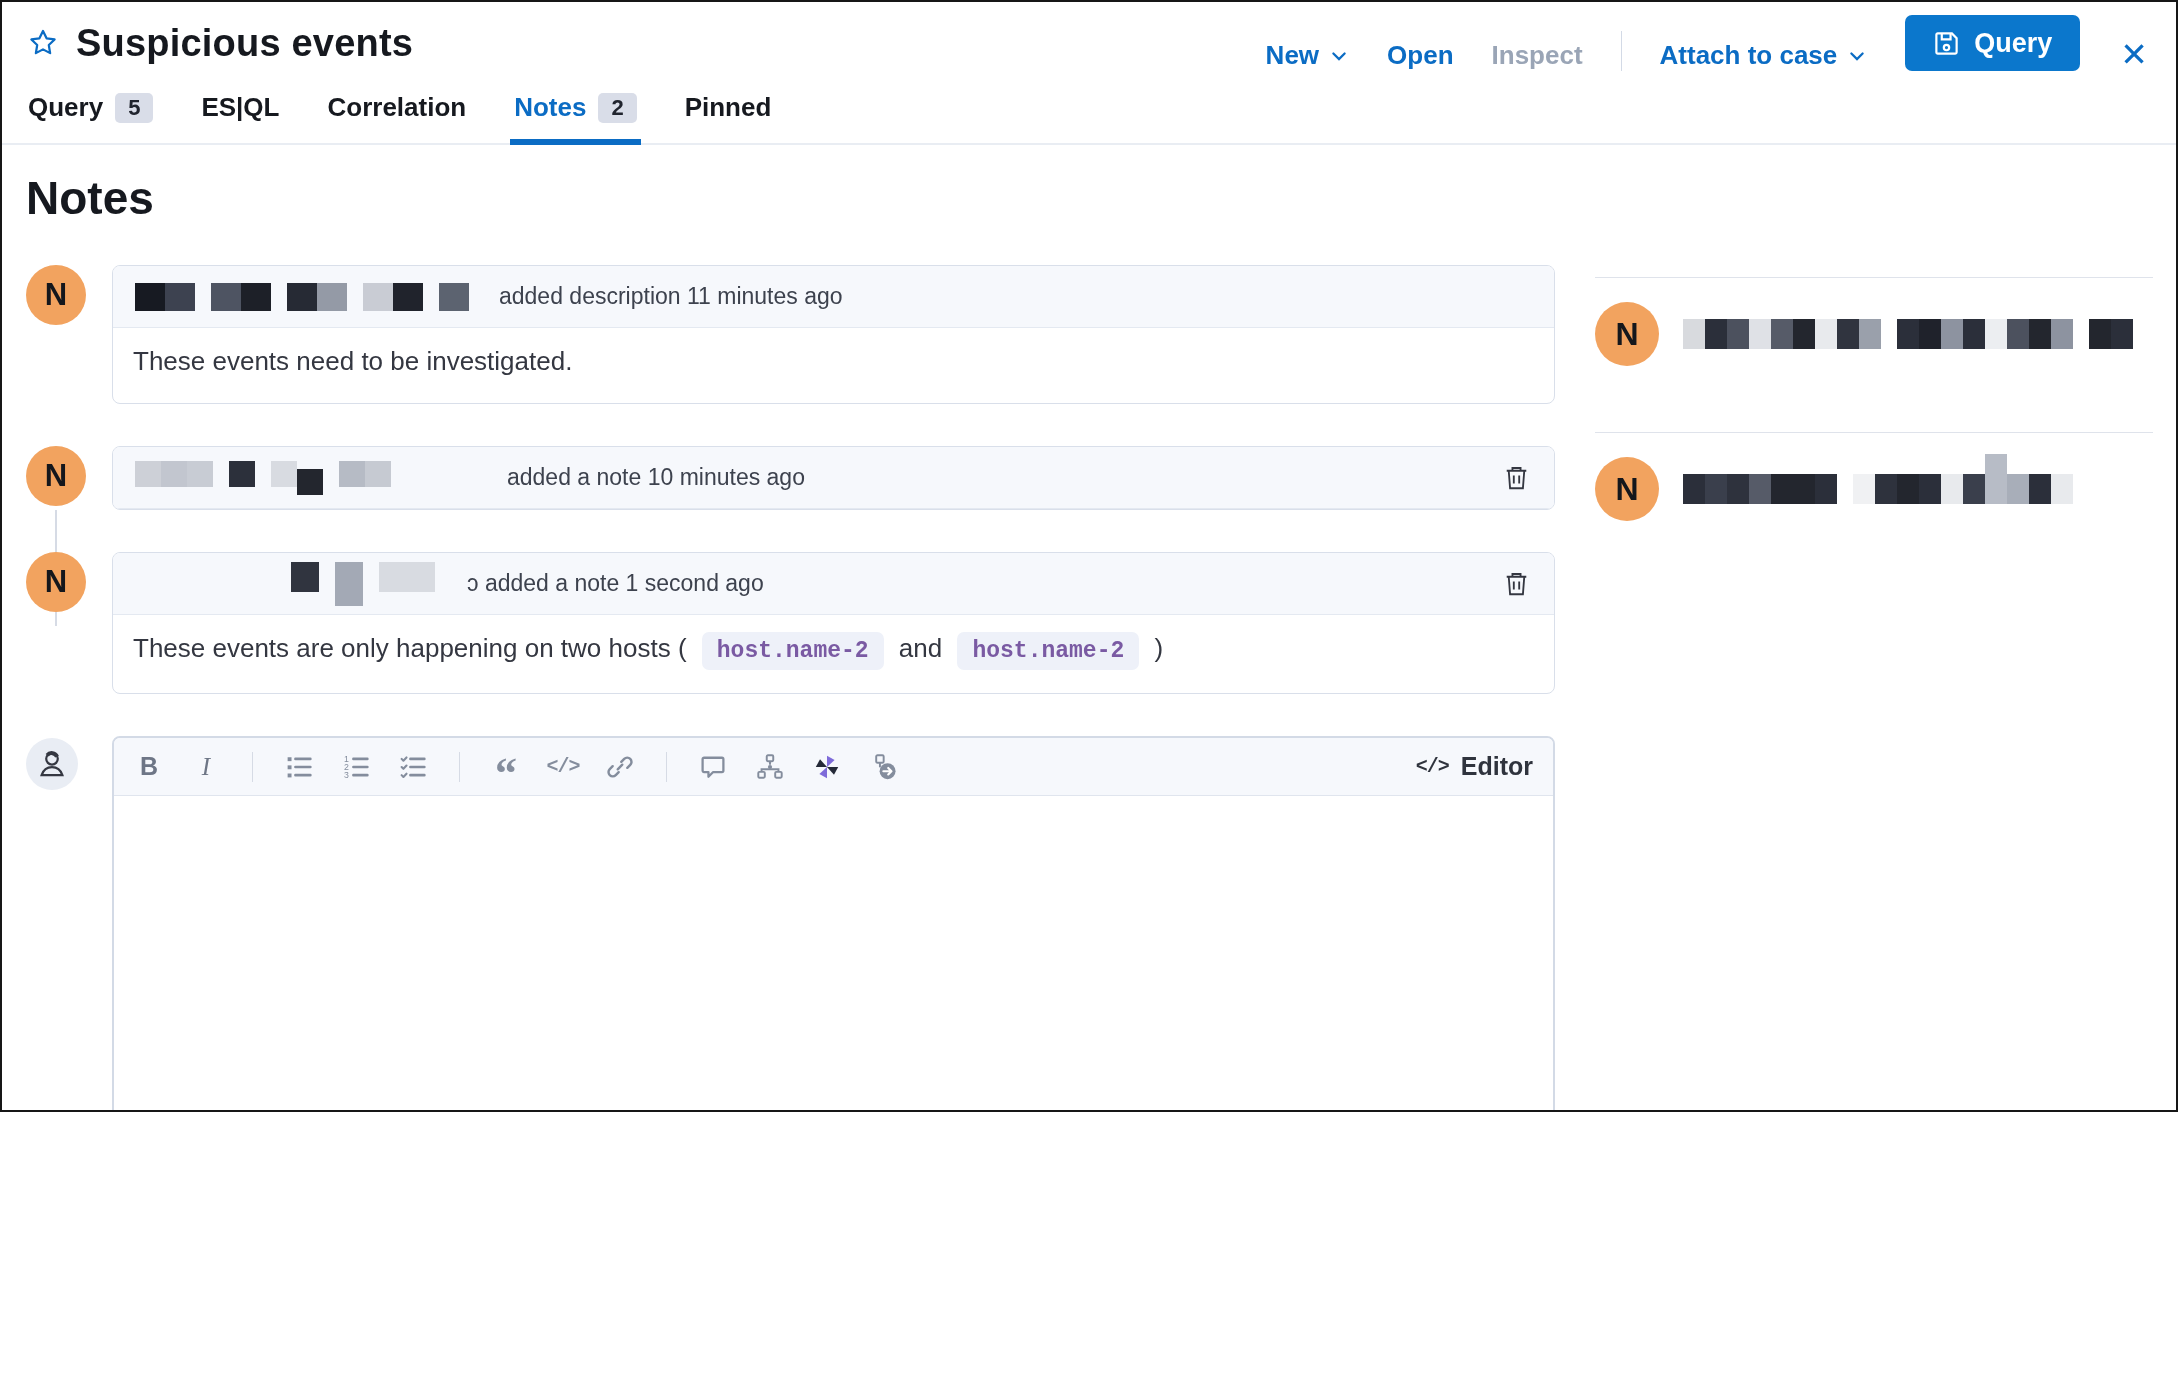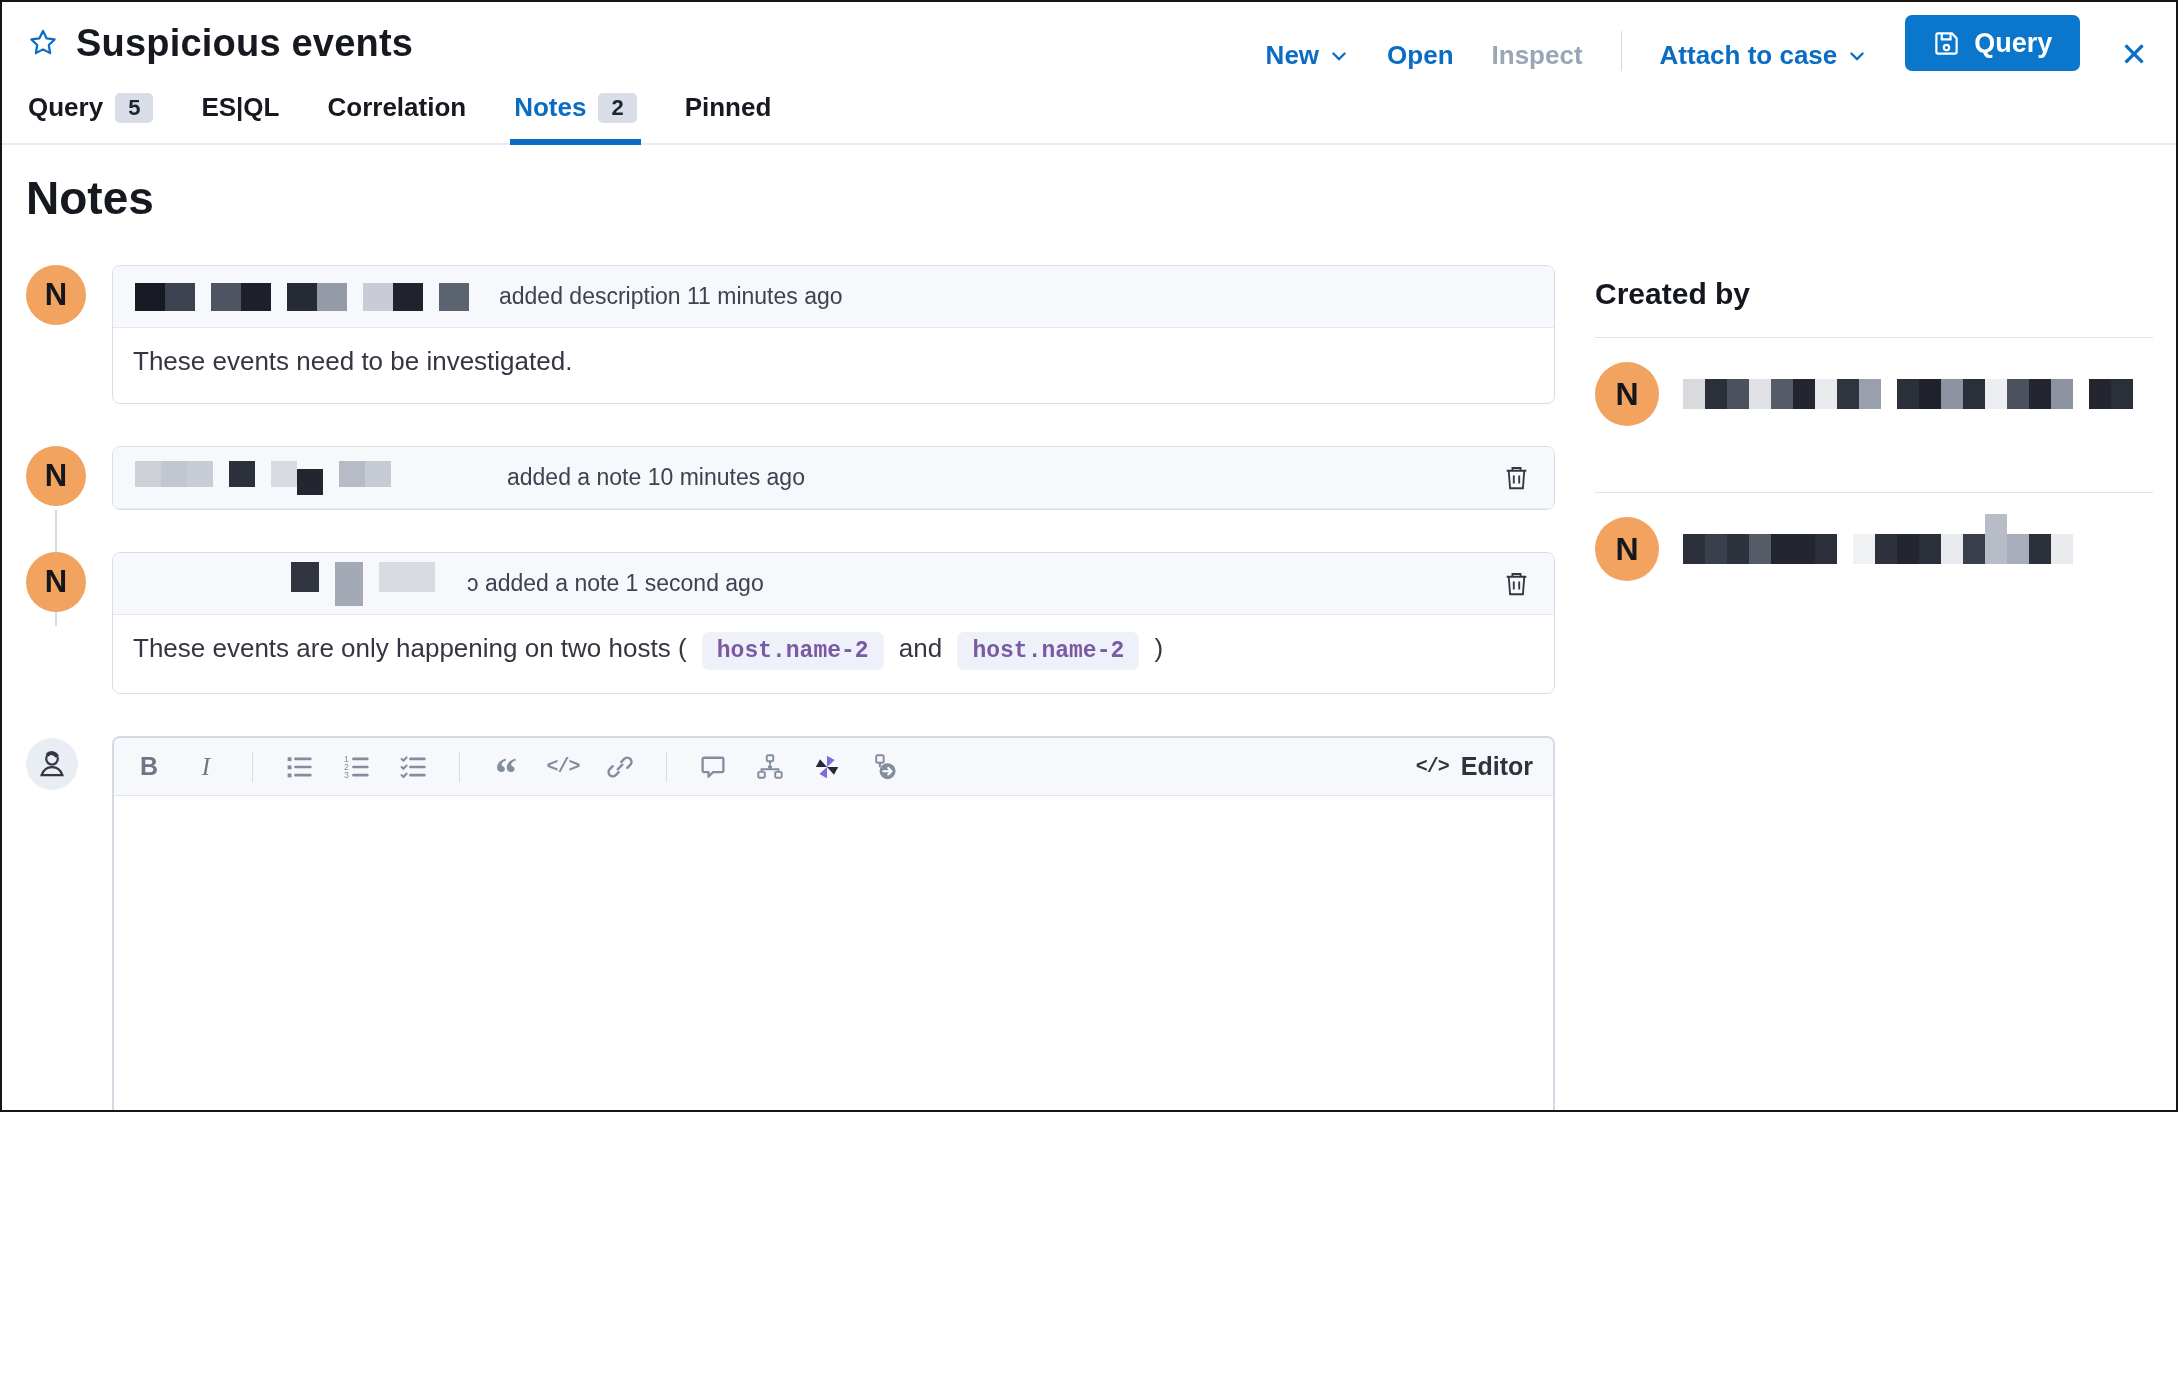--- a/index.html
+++ b/index.html
@@ -372,21 +372,20 @@
         </div>
       </div>
 
       <div class="add-note-wrap">
         <button class="add-note" disabled="">Add note</button>
       </div>
     </main>
 
     <aside class="sidebar">
       <section class="sb-section">
-        <h3>Created by</h3>
         <hr>
         <div class="person">
           <div class="avatar">N</div>
           <span class="mosaic" id="mosaic-created-by" style="margin-left: 0px; margin-right: 0px;">
               <span class="mz-group">
                 <span class="mz-block" style="background: rgb(216, 218, 222); width: 22px; height: 30px;"></span>
                 <span class="mz-block" style="background: rgb(43, 47, 58); width: 22px; height: 30px;"></span>
                 <span class="mz-block" style="background: rgb(76, 81, 94); width: 22px; height: 30px;"></span>
                 <span class="mz-block" style="background: rgb(223, 225, 230); width: 22px; height: 30px;"></span>
                 <span class="mz-block" style="background: rgb(86, 91, 104); width: 22px; height: 30px;"></span>

